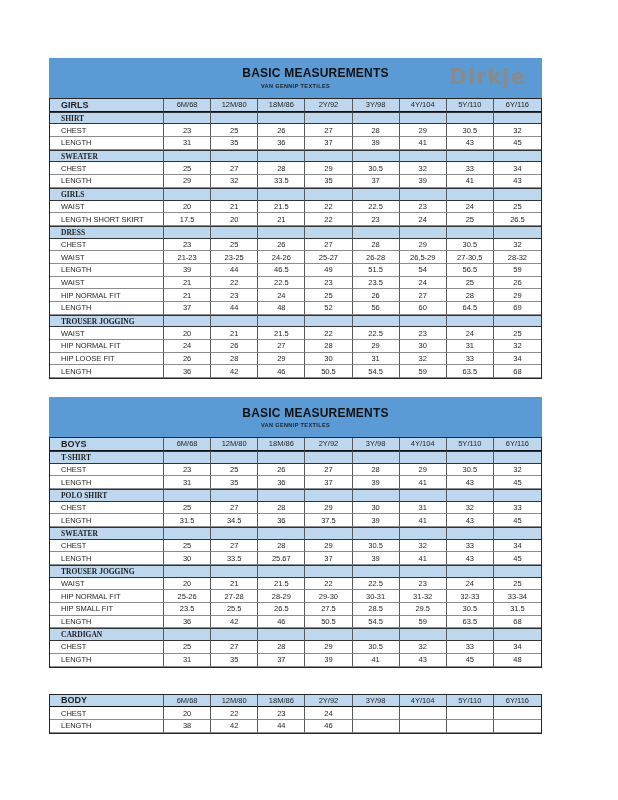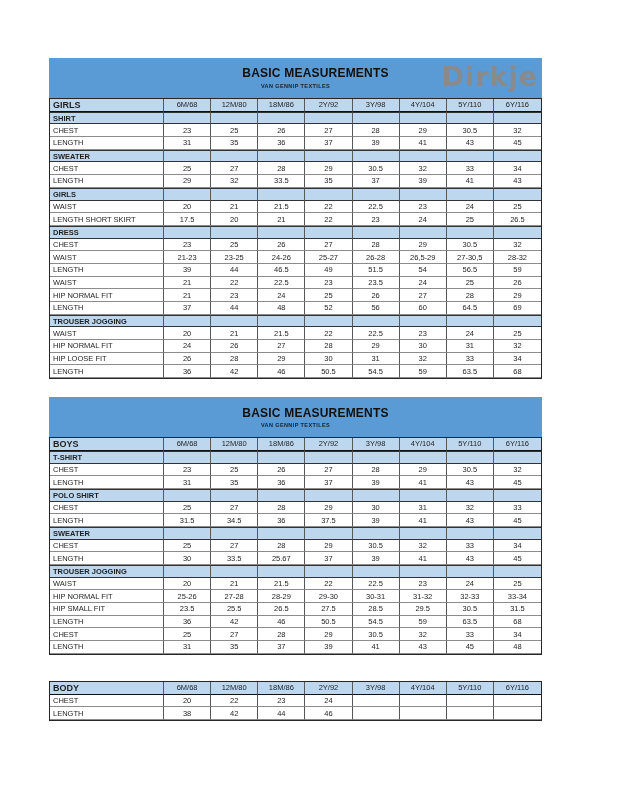--- a/index.html
+++ b/index.html
@@ -20,24 +20,24 @@
     display:flex;align-items:center;justify-content:center;
   }
   .band-titles{text-align:center;line-height:1.1;}
   .band-title{
     font-size:12px;font-weight:bold;color:#111111;letter-spacing:.2px;margin-left:40px;
   }
   .band-subtitle{
     font-size:5.5px;font-weight:bold;color:#222222;letter-spacing:.4px;margin-top:2px;
   }
   .logo{
-    position:absolute;right:4px;top:50%;
+    position:absolute;right:16px;top:50%;
     transform:translateY(-54%);
     font-family:"DejaVu Sans", sans-serif;
-    font-weight:800;font-size:27px;color:#8a8a8a;
+    font-weight:800;font-size:21px;color:#8a8a8a;
     letter-spacing:1px;
   }
   .mtable{
     width:493px;
     border:1.2px solid #262626;
     box-sizing:border-box;
     background:#ffffff;
   }
   .row{
     display:grid;
@@ -46,33 +46,33 @@
   }
   .cell{
     display:flex;align-items:center;
     box-sizing:border-box;
     border-right:0.8px solid #595959;
     border-bottom:0.8px solid #8c8c8c;
     font-size:7.5px;
     overflow:hidden;white-space:nowrap;
   }
   .cell:last-child{border-right:none;}
-  .cell.label{padding-left:3px;justify-content:flex-start;}
+  .cell.label{padding-left:11px;justify-content:flex-start;}
   .cell.val{justify-content:center;}
   .header-row .cell{
     background:#BDD7EE;
     border-bottom:1.6px solid #111111;
   }
   .header-row .cell.label{font-weight:bold;font-size:9px;}
   .section-row .cell{
     background:#BDD7EE;
     border-bottom:1px solid #333333;
     border-top:0.2px solid #333333;
   }
-  .section-row .cell.label{font-weight:bold;font-size:7.5px;}
+  .section-row .cell.label{font-weight:bold;font-size:7.5px;font-family:Liberation Serif, serif;}
   .gap-sm{margin-top:18px;}
   .gap-md{margin-top:26px;text-align:center;}
 </style>
 </head>
 <body>
 
 <div class="page">
 
   <section class="band">
     <div class="band-titles">
@@ -493,20 +493,31 @@
         <div class="cell label">LENGTH</div>
         <div class="cell val">36</div>
         <div class="cell val">42</div>
         <div class="cell val">46</div>
         <div class="cell val">50.5</div>
         <div class="cell val">54.5</div>
         <div class="cell val">59</div>
         <div class="cell val">63.5</div>
         <div class="cell val">68</div>
       </div>
+      <div class="row section-row">
+        <div class="cell label">CARDIGAN</div>
+        <div class="cell val"></div>
+        <div class="cell val"></div>
+        <div class="cell val"></div>
+        <div class="cell val"></div>
+        <div class="cell val"></div>
+        <div class="cell val"></div>
+        <div class="cell val"></div>
+        <div class="cell val"></div>
+      </div>
       <div class="row data-row">
         <div class="cell label">CHEST</div>
         <div class="cell val">25</div>
         <div class="cell val">27</div>
         <div class="cell val">28</div>
         <div class="cell val">29</div>
         <div class="cell val">30.5</div>
         <div class="cell val">32</div>
         <div class="cell val">33</div>
         <div class="cell val">34</div>

